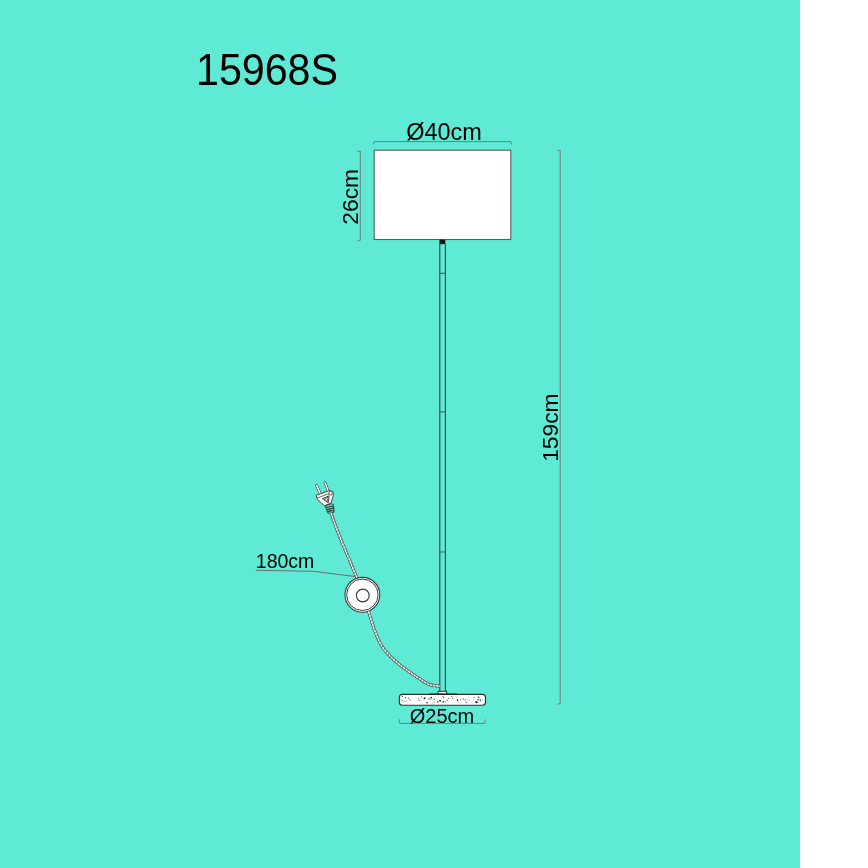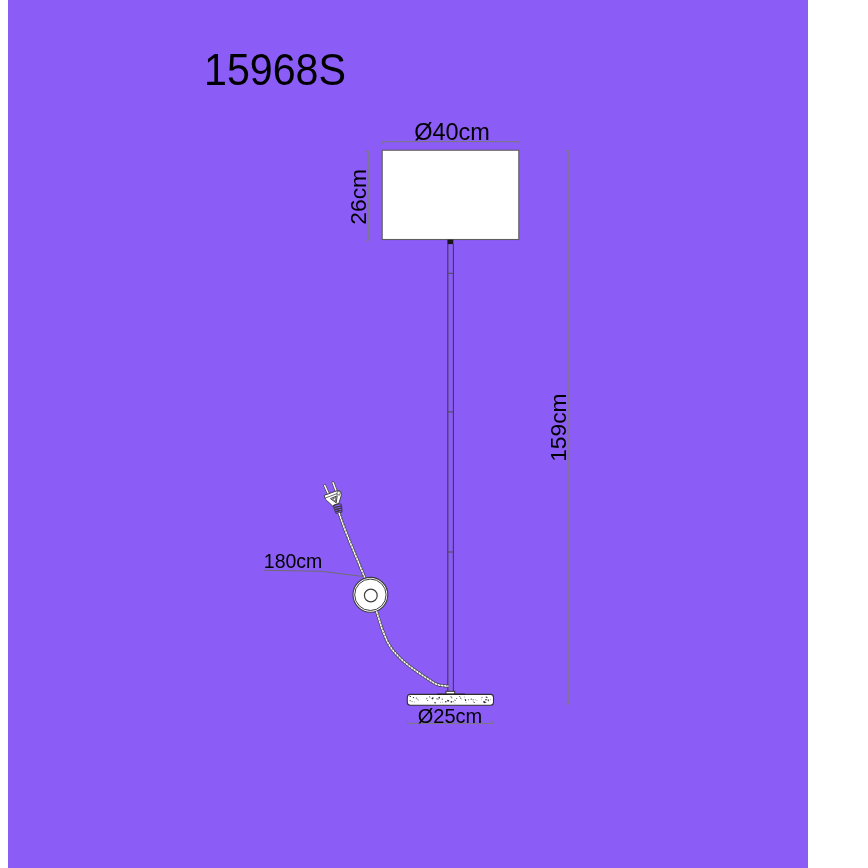--- a/index.html
+++ b/index.html
@@ -1,16 +1,16 @@
 <!DOCTYPE html>
 <html><head>
 <meta charset="utf-8">
 <style>
   html,body { margin:0; padding:0; background:#ffffff; }
-  .page { width:800px; height:868px; position:relative; background:#8b5cf6; overflow:hidden;margin-left:8px; }
+  .page { width:800px; height:868px; position:relative; background:#5eead4; overflow:hidden; }
   svg { position:absolute; left:0; top:0; }
   text { font-family:"Liberation Sans", sans-serif; fill:#000000; }
 </style>
 </head>
 <body>
 <div class="page">
 <svg width="868" height="868" viewBox="0 0 868 868">
 
 <text x="196" y="84.5" font-size="44" textLength="142" lengthAdjust="spacingAndGlyphs">15968S</text>
 

